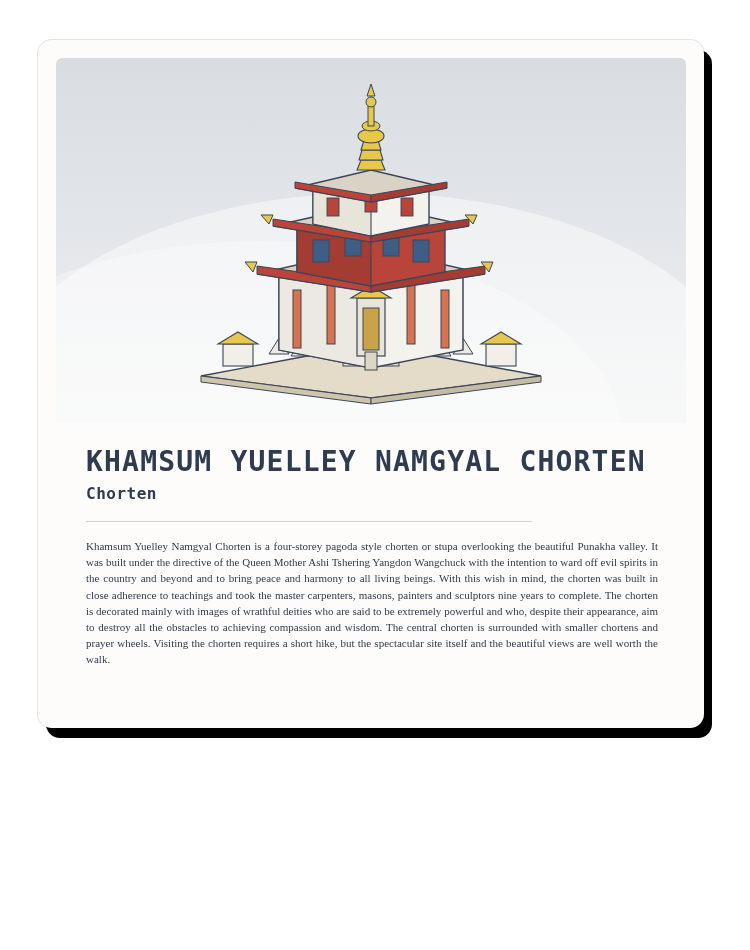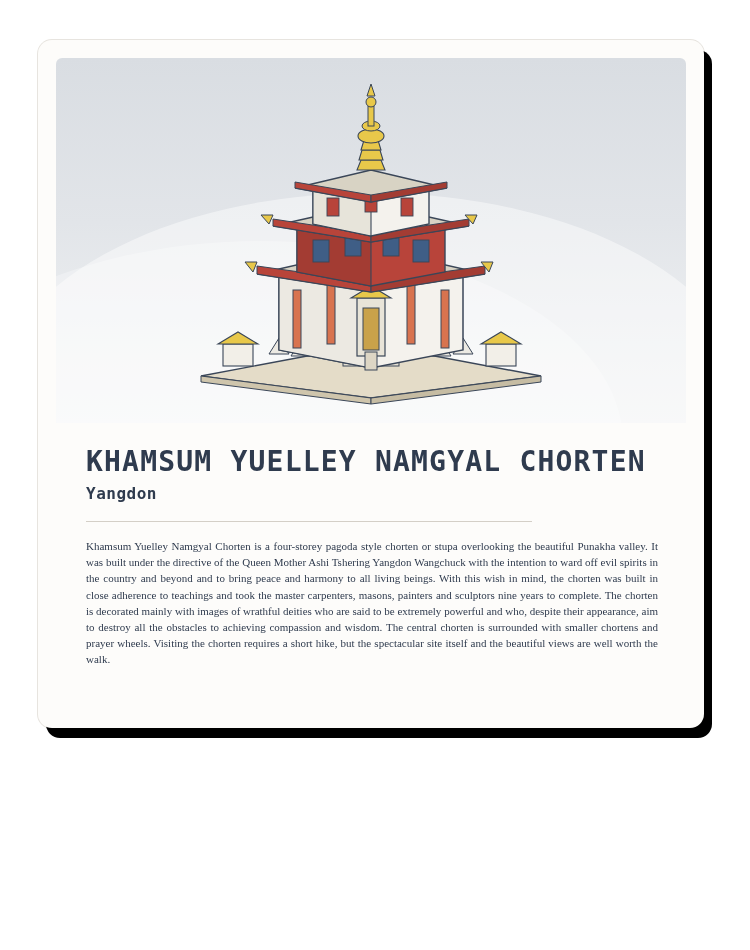--- a/index.html
+++ b/index.html
@@ -209,20 +209,20 @@
           <rect x="207" y="30" width="6" height="20" fill="#e8c84a" stroke="#3a4658" stroke-width="1"></rect>
           <circle cx="210" cy="26" r="5" fill="#e8c84a" stroke="#3a4658" stroke-width="1"></circle>
           <polygon points="210,8 214,20 206,20" fill="#e8c84a" stroke="#3a4658" stroke-width="1"></polygon>
 
           <rect x="204" y="276" width="12" height="18" fill="#ddd6c5" stroke="#3a4658" stroke-width="1"></rect>
         </svg>
       </div>
 
       <div class="content">
         <h1 class="title">Khamsum Yuelley Namgyal Chorten</h1>
-        <div class="subtitle">Yangdon</div>
+        <div class="subtitle">Chorten</div>
         <hr class="divider">
         <p class="body-text">Khamsum Yuelley Namgyal Chorten is a four-storey pagoda style chorten or stupa overlooking the beautiful Punakha valley. It was built under the directive of the Queen Mother Ashi Tshering Yangdon Wangchuck with the intention to ward off evil spirits in the country and beyond and to bring peace and harmony to all living beings. With this wish in mind, the chorten was built in close adherence to teachings and took the master carpenters, masons, painters and sculptors nine years to complete. The chorten is decorated mainly with images of wrathful deities who are said to be extremely powerful and who, despite their appearance, aim to destroy all the obstacles to achieving compassion and wisdom. The central chorten is surrounded with smaller chortens and prayer wheels. Visiting the chorten requires a short hike, but the spectacular site itself and the beautiful views are well worth the walk.</p>
       </div>
 
     </div>
   </div>
 </div>
 
 </body></html>

